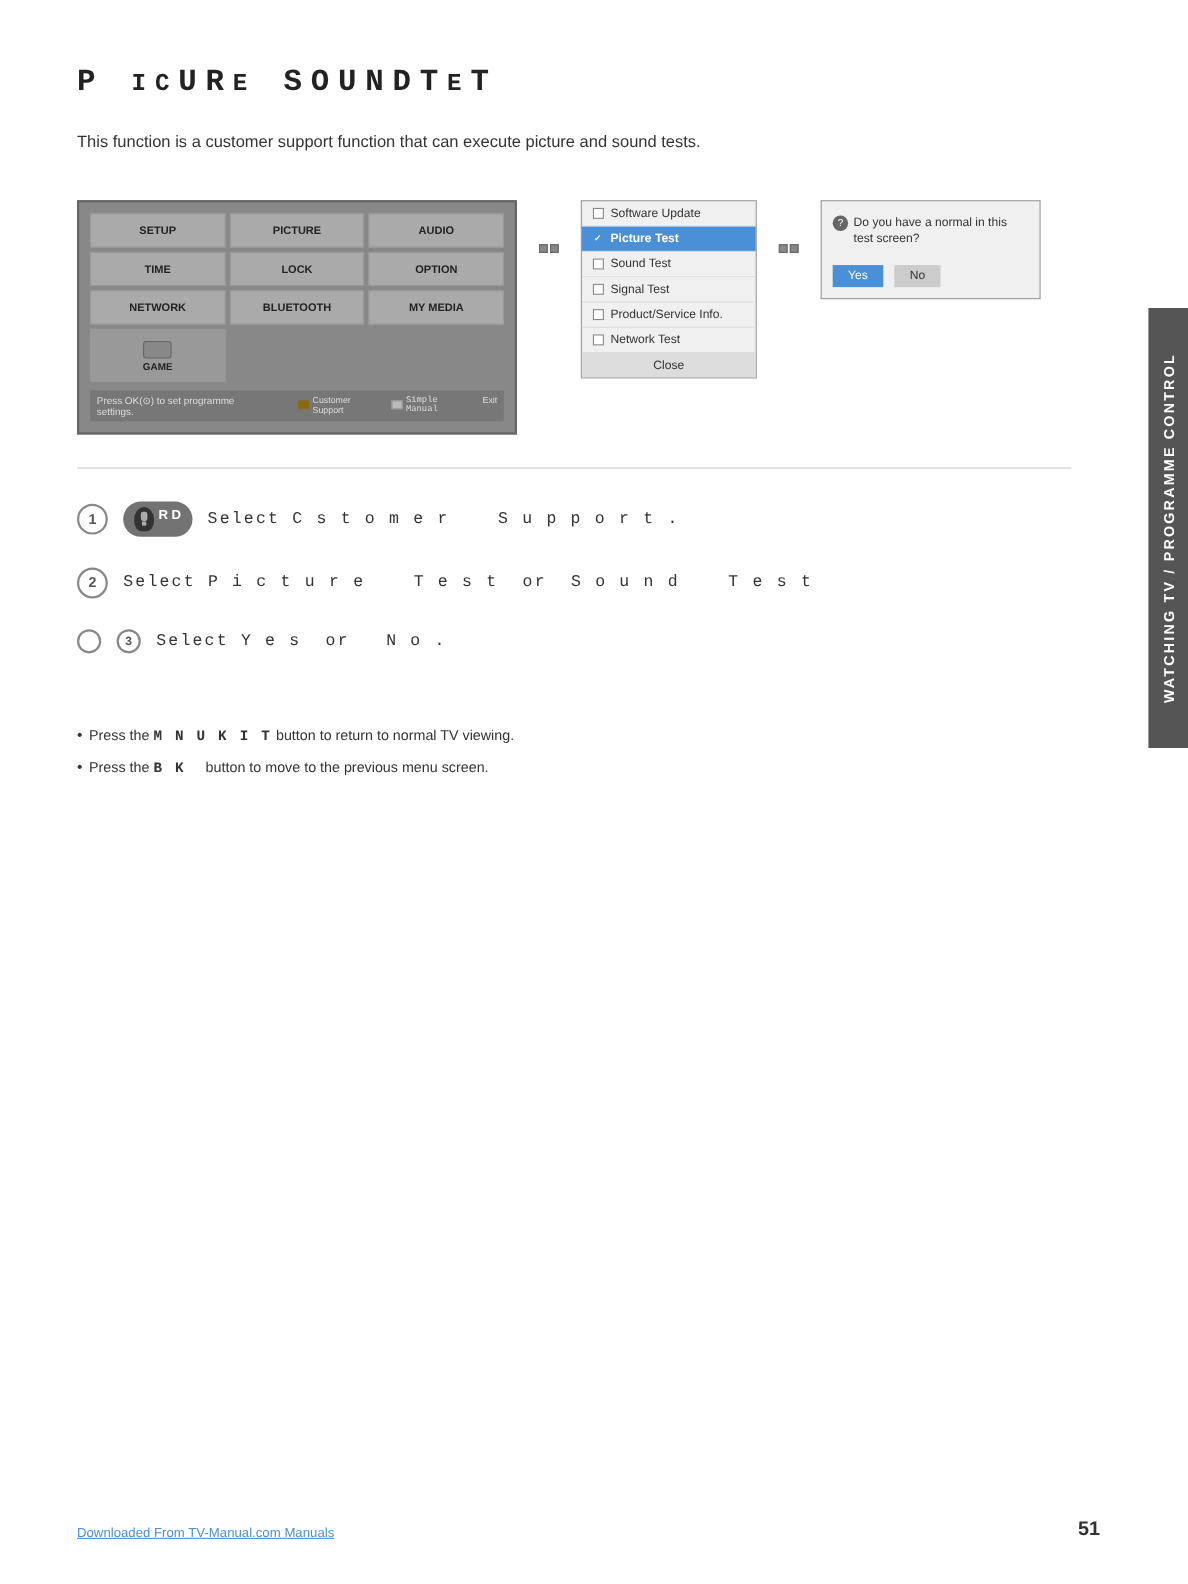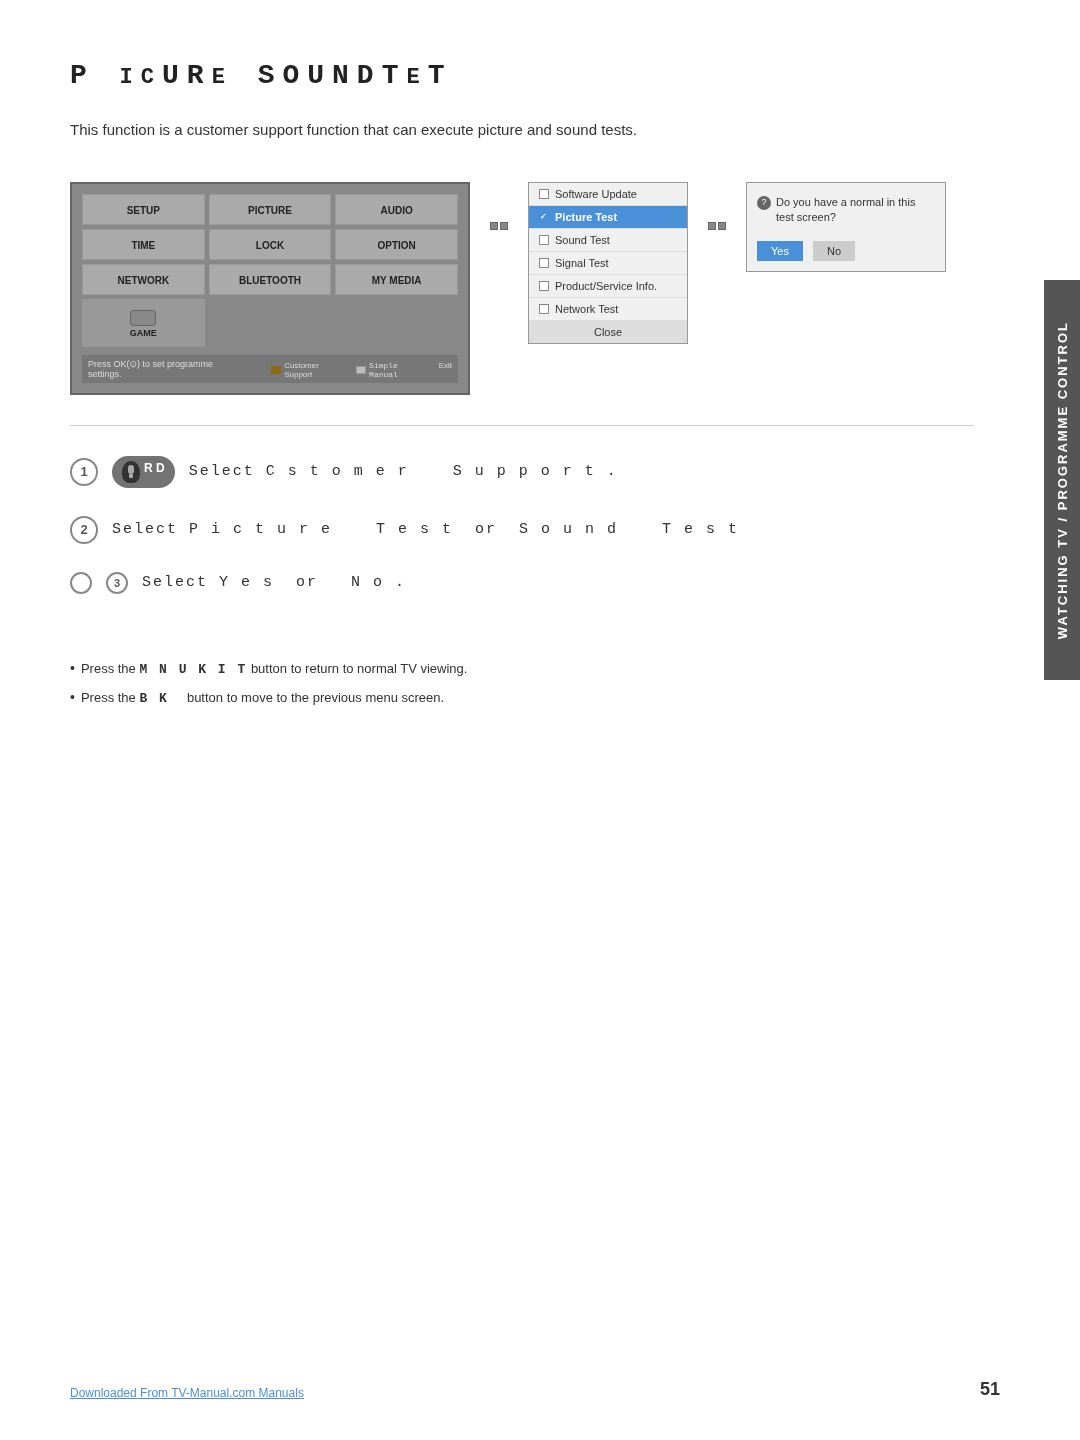--- a/index.html
+++ b/index.html
@@ -95,21 +95,21 @@
       display: flex;
       align-items: center;
       justify-content: center;
     }
     .menu-bottom-bar {
       background: #777;
       padding: 4px 6px;
       font-size: 9px;
       color: #ddd;
       display: flex;
-      align-items: flex-end;
+      align-items: flex-start;
       gap: 24px;
     }
     .menu-icon-small {
       display: inline-block;
       width: 10px;
       height: 8px;
       background: #bbb;
       border: 1px solid #999;
       margin-right: 3px;
     }

